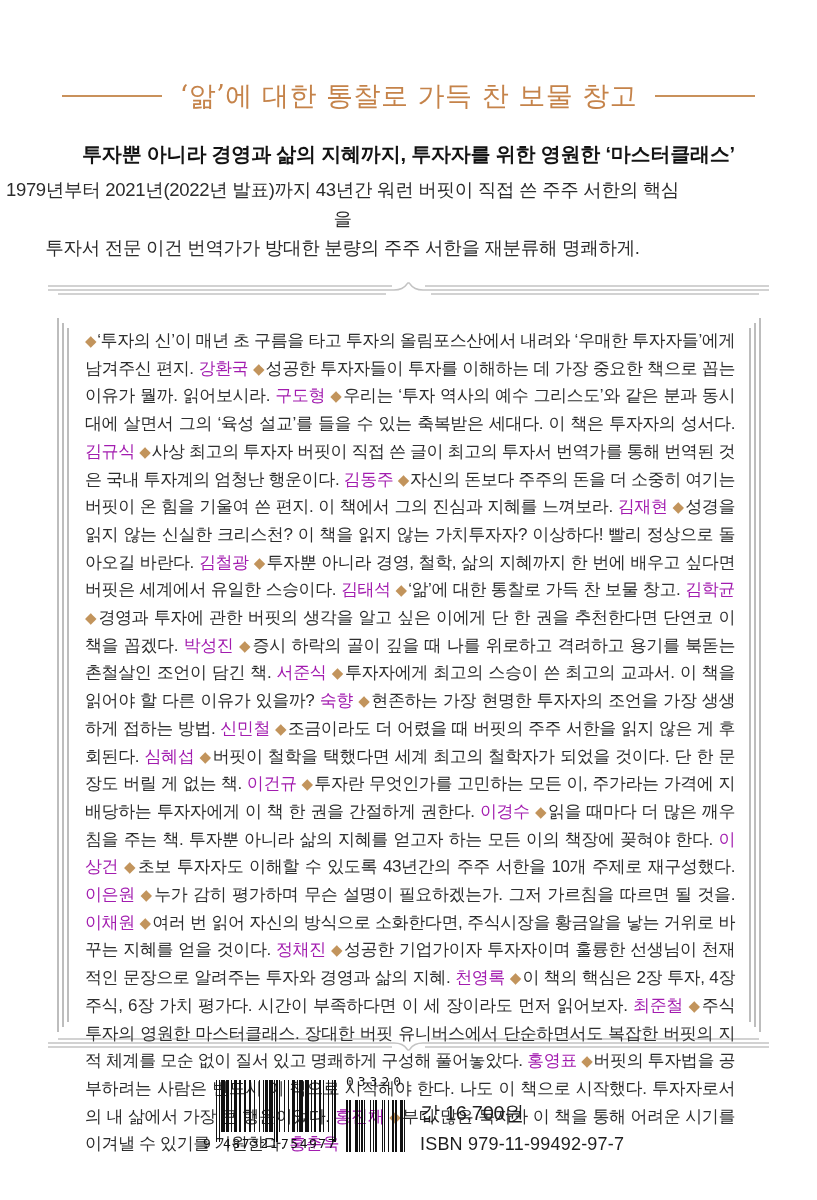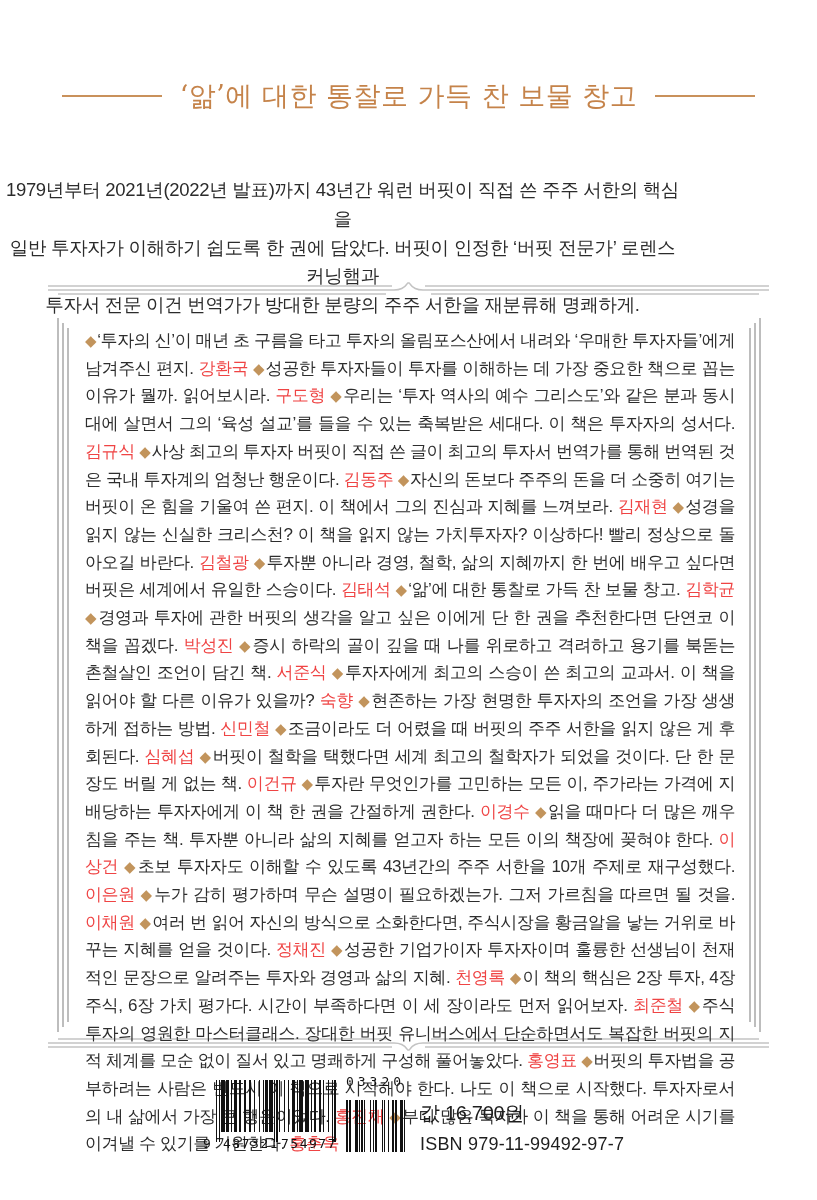--- a/index.html
+++ b/index.html
@@ -27,21 +27,21 @@
 
   
   .vline{position:absolute;width:1.6px;background:#bdbdbd;}
 
   
   .testimonial-flow{position:absolute;top:327px;left:85px;width:650px;
                     font-size:17px;line-height:27.7px;color:#2d2d2d;
                     text-align:justify;letter-spacing:-0.4px;}
   .diamond{color:#C2945C;font-size:15px;margin-right:1px;}
   .quote{color:#2d2d2d;}
-  .tname{color:#ef4444;}
+  .tname{color:#a21caf;}
 
   
   .footer{position:absolute;top:1072px;left:203px;width:560px;height:100px;}
   .barcode-wrap{position:absolute;left:0;top:0;width:215px;height:95px;}
   .bc-main{position:absolute;left:13px;top:8px;}
   .bc-addon{position:absolute;left:142px;top:18px;}
   .bc-main rect,.bc-addon rect{fill:#111;}
   .bc-digits{position:absolute;font-family:"DejaVu Sans Mono","Liberation Mono",monospace;
              font-size:13px;color:#111;}
   .bc-lead{left:0px;top:64px;}
@@ -56,24 +56,24 @@
 <body>
 
 <div class="page">
 
   <div class="tagline-row">
     <span class="tagline-rule"></span>
     <h1 class="tagline-title">‘앎’에 대한 통찰로 가득 찬 보물 창고</h1>
     <span class="tagline-rule"></span>
   </div>
 
+  <div class="subtitle">투자뿐 아니라 경영과 삶의 지혜까지, 투자자를 위한 영원한 ‘마스터클래스’</div>
 
   <div class="description">
     <div>1979년부터 2021년(2022년 발표)까지 43년간 워런 버핏이 직접 쓴 주주 서한의 핵심을</div>
-    <div>일반 투자자가 이해하기 쉽도록 한 권에 담았다. 버핏이 인정한 ‘버핏 전문가’ 로렌스 커닝햄과</div>
     <div>투자서 전문 이건 번역가가 방대한 분량의 주주 서한을 재분류해 명쾌하게.</div>
   </div>
 
   <svg class="ornament ornament-top" viewBox="0 0 817 22">
     <path d="M48,5 H392"></path>
       <path d="M425,5 H769"></path>
     <path d="M48,9 H394 Q403,9 407,3 Q408,1 408.5,2.5"></path>
     <path d="M769,9 H423 Q414,9 410,3 Q409,1 408.5,2.5"></path>
     <path d="M58,13 H386"></path>
       <path d="M431,13 H759"></path>

